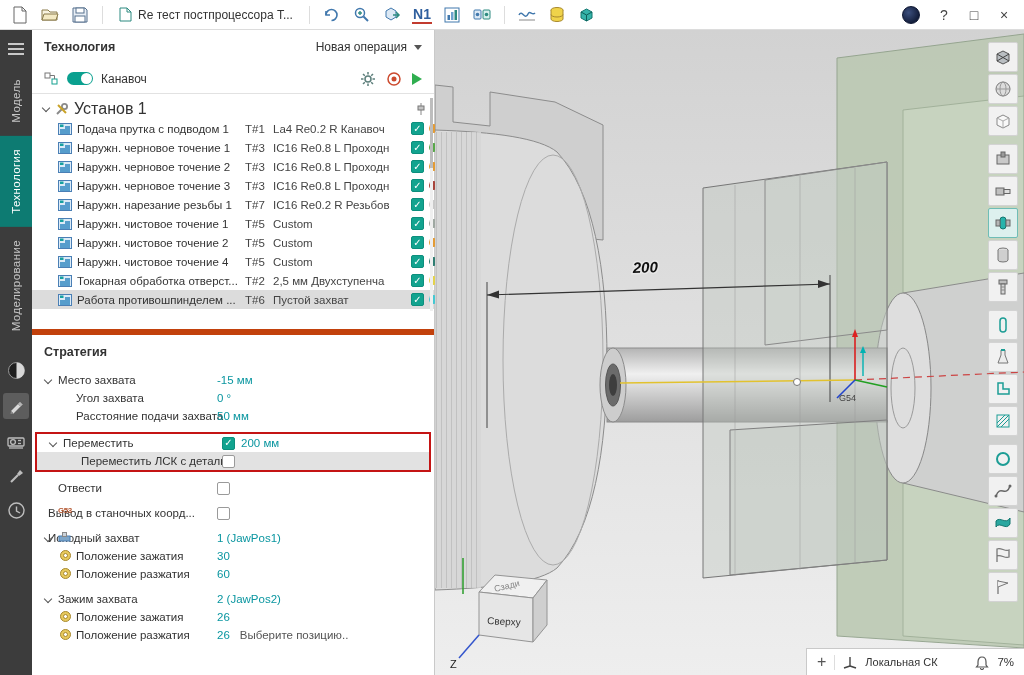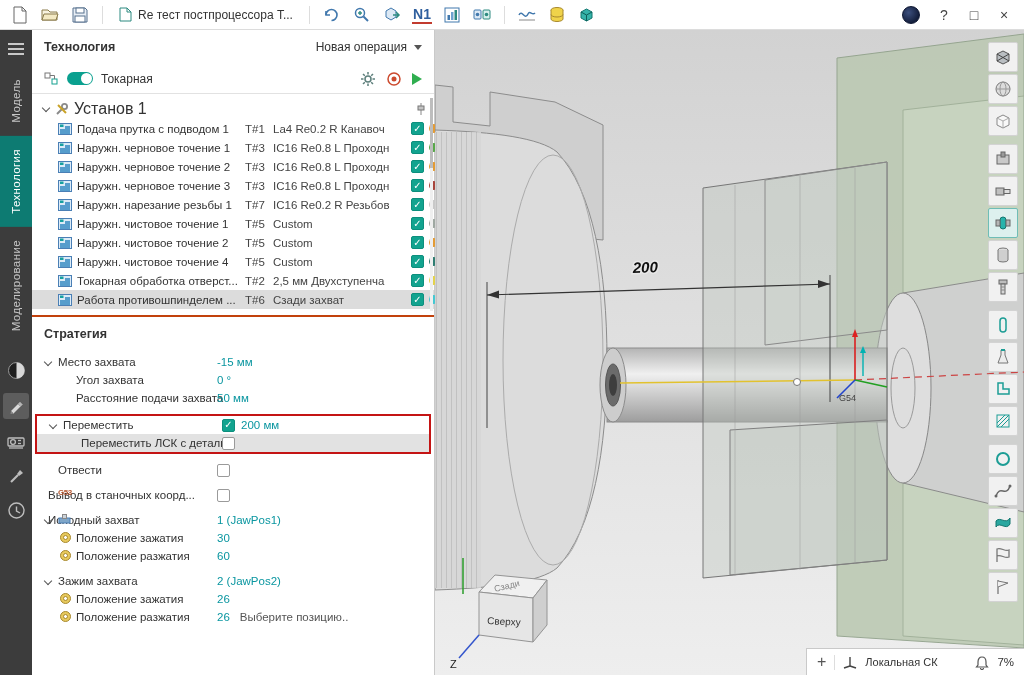--- a/index.html
+++ b/index.html
@@ -51,21 +51,21 @@
   .op-name { width:168px; white-space:nowrap; overflow:hidden; flex:none; }
   .op-tool { width:28px; color:#444; flex:none; }
   .op-info { width:138px; color:#444; white-space:nowrap; overflow:hidden; flex:none; }
   .cb { width:13px; height:13px; border:1px solid #9a9a9a; background:#fff; display:inline-flex; align-items:center; justify-content:center; font-size:10px; line-height:1; color:#fff; border-radius:2px; flex:none; cursor:pointer; }
   .cb.checked { background:#12a38f; border-color:#0d8f7d; }
   .op-dot { width:9px; height:9px; border-radius:50%; margin-left:5px; flex:none; }
   .tree-scroll { position:absolute; right:1px; top:4px; bottom:4px; width:3px; background:#efefef; }
   .tree-scroll .thumb { position:absolute; top:0; width:3px; height:70px; background:#bdbdbd; }
 
   
-  .strategy { border-top:2px solid #c2410c; flex:1; overflow:hidden; }
+  .strategy { border-top:6px solid #c2410c; flex:1; overflow:hidden;margin-top:14px; }
   .strat-title { font-weight:bold; font-size:12.5px; padding:10px 12px 4px; }
   .strat-rows { padding-top:8px; }
   .strat-row { display:flex; align-items:center; height:18px; padding-left:26px; font-size:11.5px; position:relative; }
   .strat-row.ind { padding-left:44px; }
   .strat-row.gap { margin-top:7px; }
   .strat-row.selected { background:#e2e2e2; }
   .strat-row .chev { position:absolute; left:12px; top:6px; }
   .strat-row .row-ic { position:absolute; left:27px; top:2px; }
   .strat-row.icz .row-ic { left:26px; }
   .strat-row.icz { padding-left:16px; }
@@ -252,21 +252,21 @@
   </div>
   <div class="panel-h2">
     <svg width="15" height="15">
         <rect x="1" y="2" width="5" height="5" fill="none" stroke="#777"></rect>
         <rect x="8" y="8" width="5" height="5" fill="none" stroke="#14a08f"></rect>
         <path d="M6,4.5 L10.5,4.5 L10.5,8" fill="none" stroke="#777"></path>
       </svg>
     <span class="toggle on">
         <span class="knob"></span>
       </span>
-    <span>Токарная</span>
+    <span>Канавоч</span>
     <div class="h2-right">
       <svg width="16" height="16">
           <circle cx="8" cy="8" r="3" fill="none" stroke="#5d7f7b" stroke-width="1.5"></circle>
           <g stroke="#5d7f7b" stroke-width="1.5">
             <line x1="8" y1="1" x2="8" y2="3.5"></line>
             <line x1="8" y1="12.5" x2="8" y2="15"></line>
             <line x1="1" y1="8" x2="3.5" y2="8"></line>
             <line x1="12.5" y1="8" x2="15" y2="8"></line>
             <line x1="3" y1="3" x2="4.8" y2="4.8"></line>
             <line x1="11.2" y1="11.2" x2="13" y2="13"></line>
@@ -408,21 +408,21 @@
           <span class="op-dot" style="background:#e3d24b"></span>
         </div>
         <div class="op-row selected">
           <svg class="op-ic" width="14" height="14">
             <rect x="0.5" y="1.5" width="13" height="11" fill="#dcebf7" stroke="#4a7fb5"></rect>
             <path d="M2,12 L2,7 L7,7 L7,4 L12,4 L12,12 Z" fill="#3e8fc4" opacity="0.85"></path>
             <rect x="2" y="2.5" width="3.5" height="2.5" fill="#16a0a0"></rect>
           </svg>
           <span class="op-name">Работа противошпинделем ...</span>
           <span class="op-tool">T#6</span>
-          <span class="op-info">Сзади захват</span>
+          <span class="op-info">Пустой захват</span>
           <span class="cb checked">✓</span>
           <span class="op-dot" style="background:#45c8d2"></span>
         </div>
       </div>
     <div class="tree-scroll">
         <div class="thumb"></div>
       </div>
   </div>
 
   <div class="strategy">

